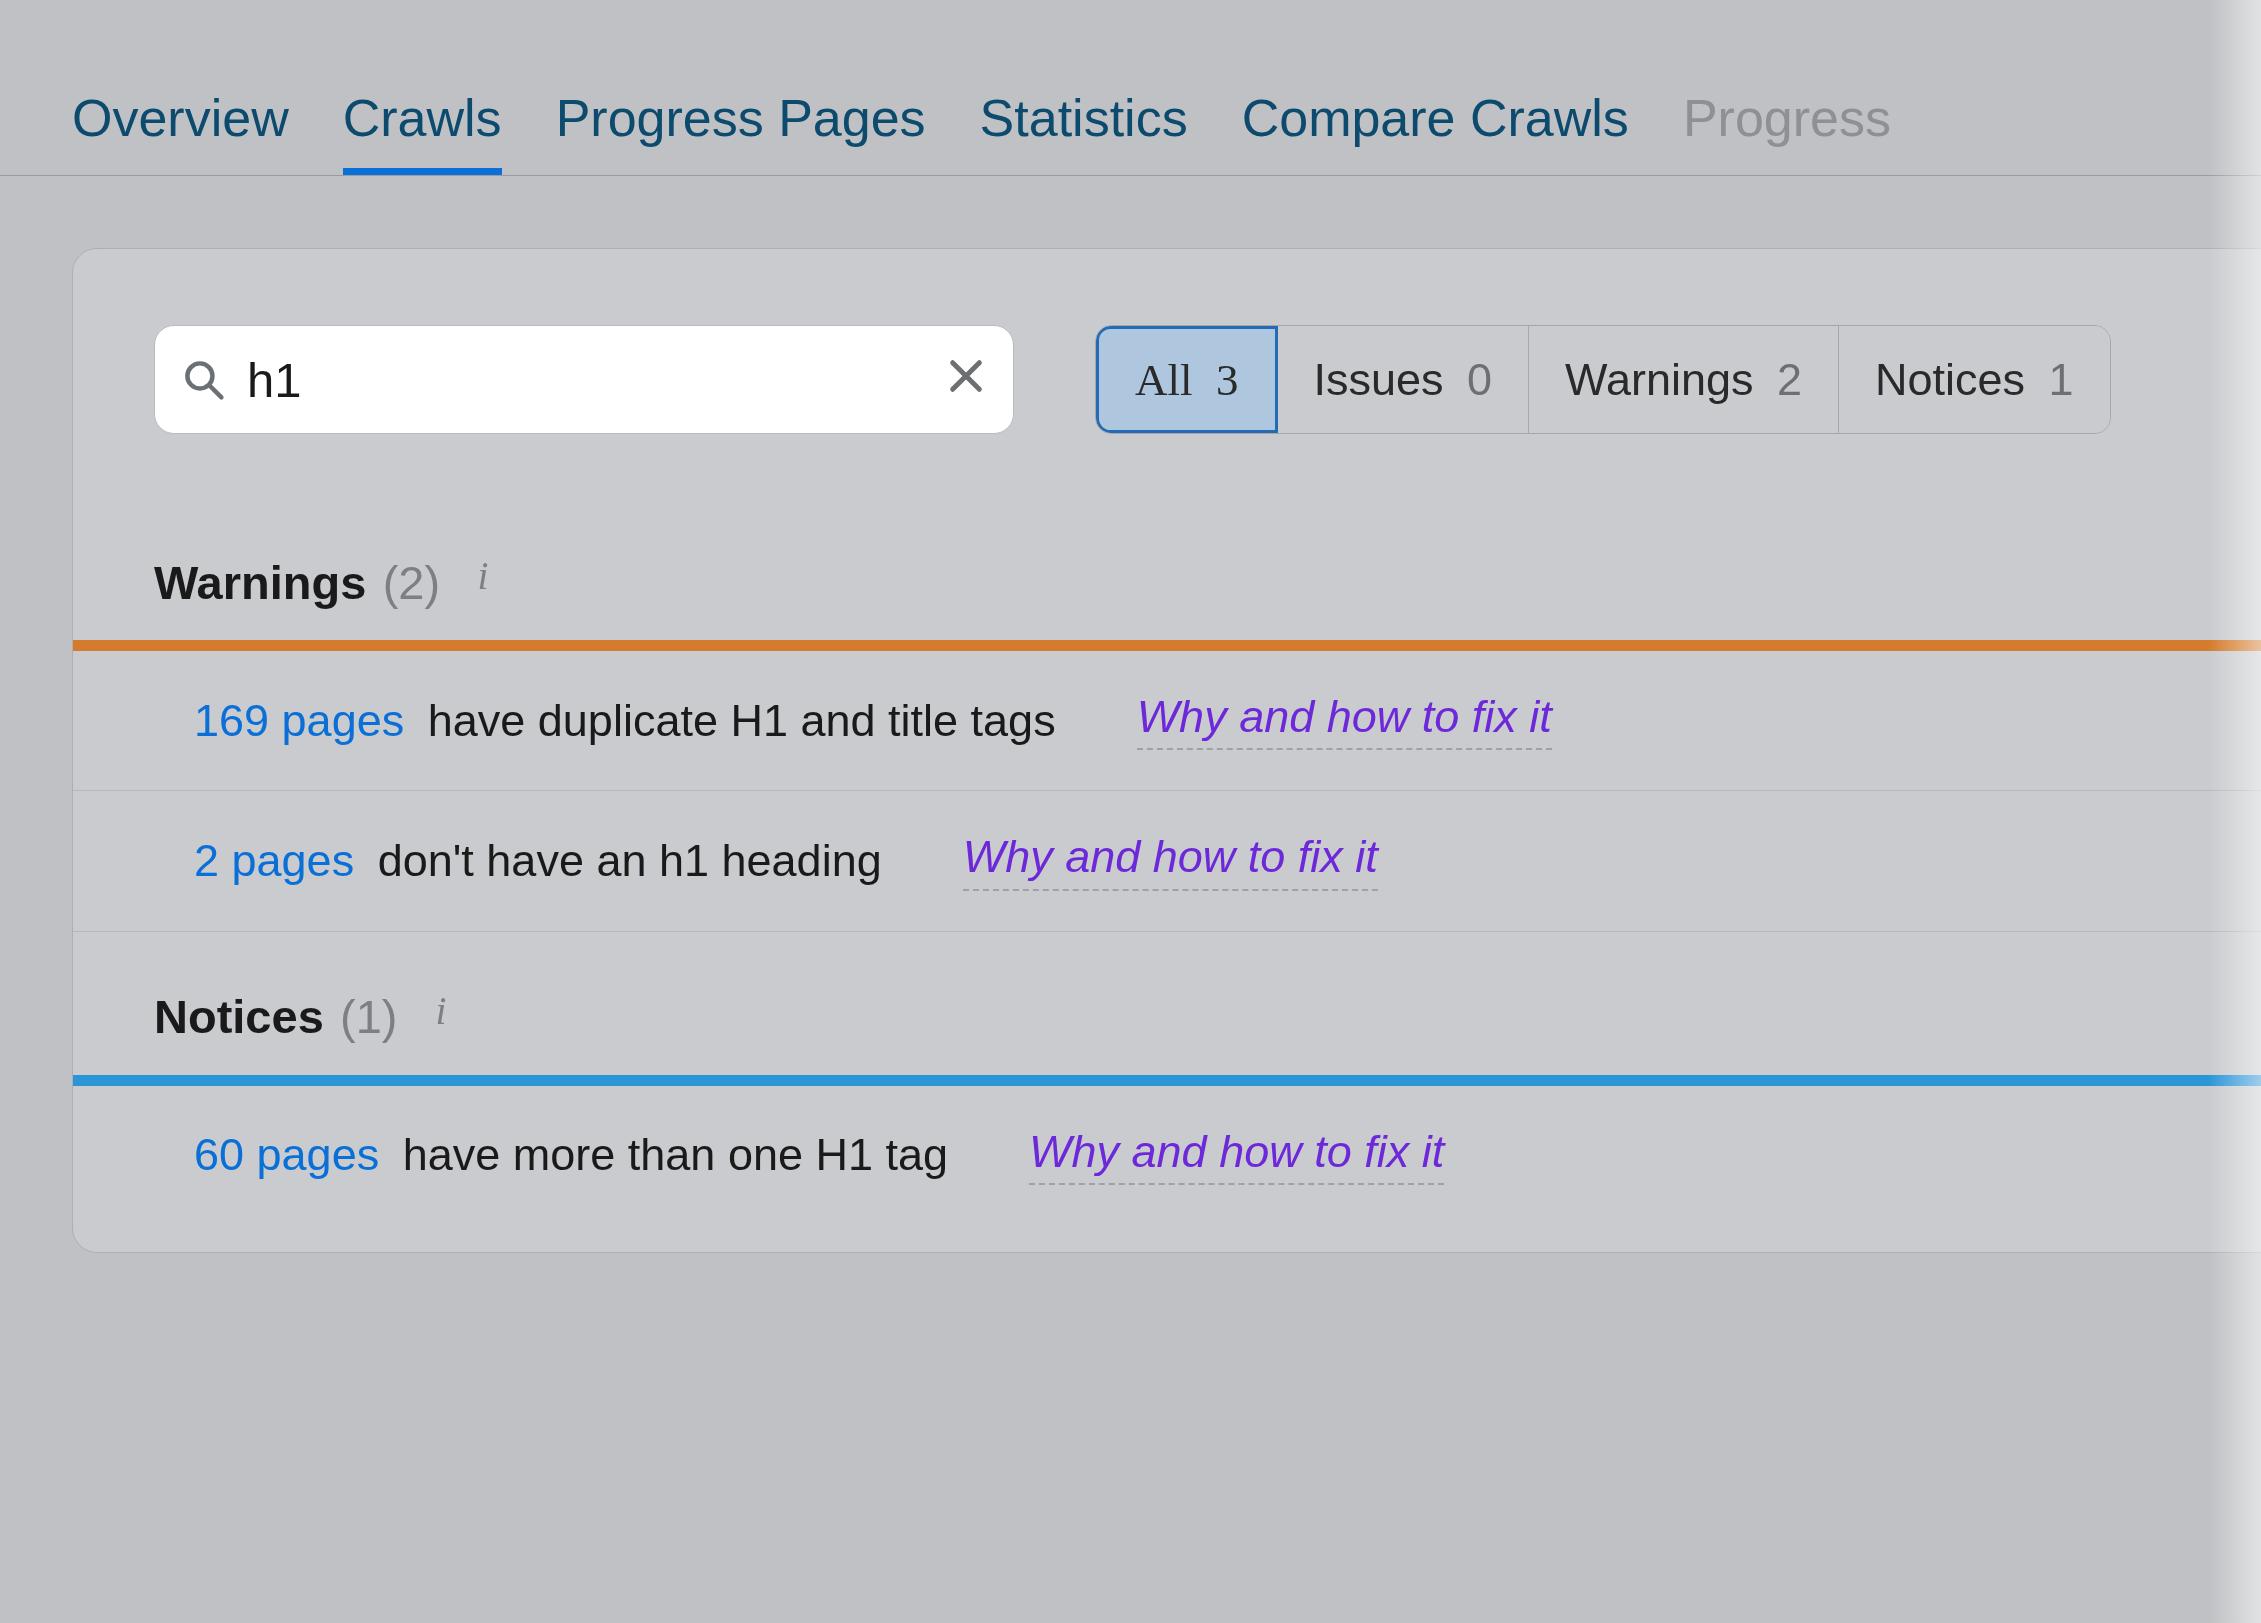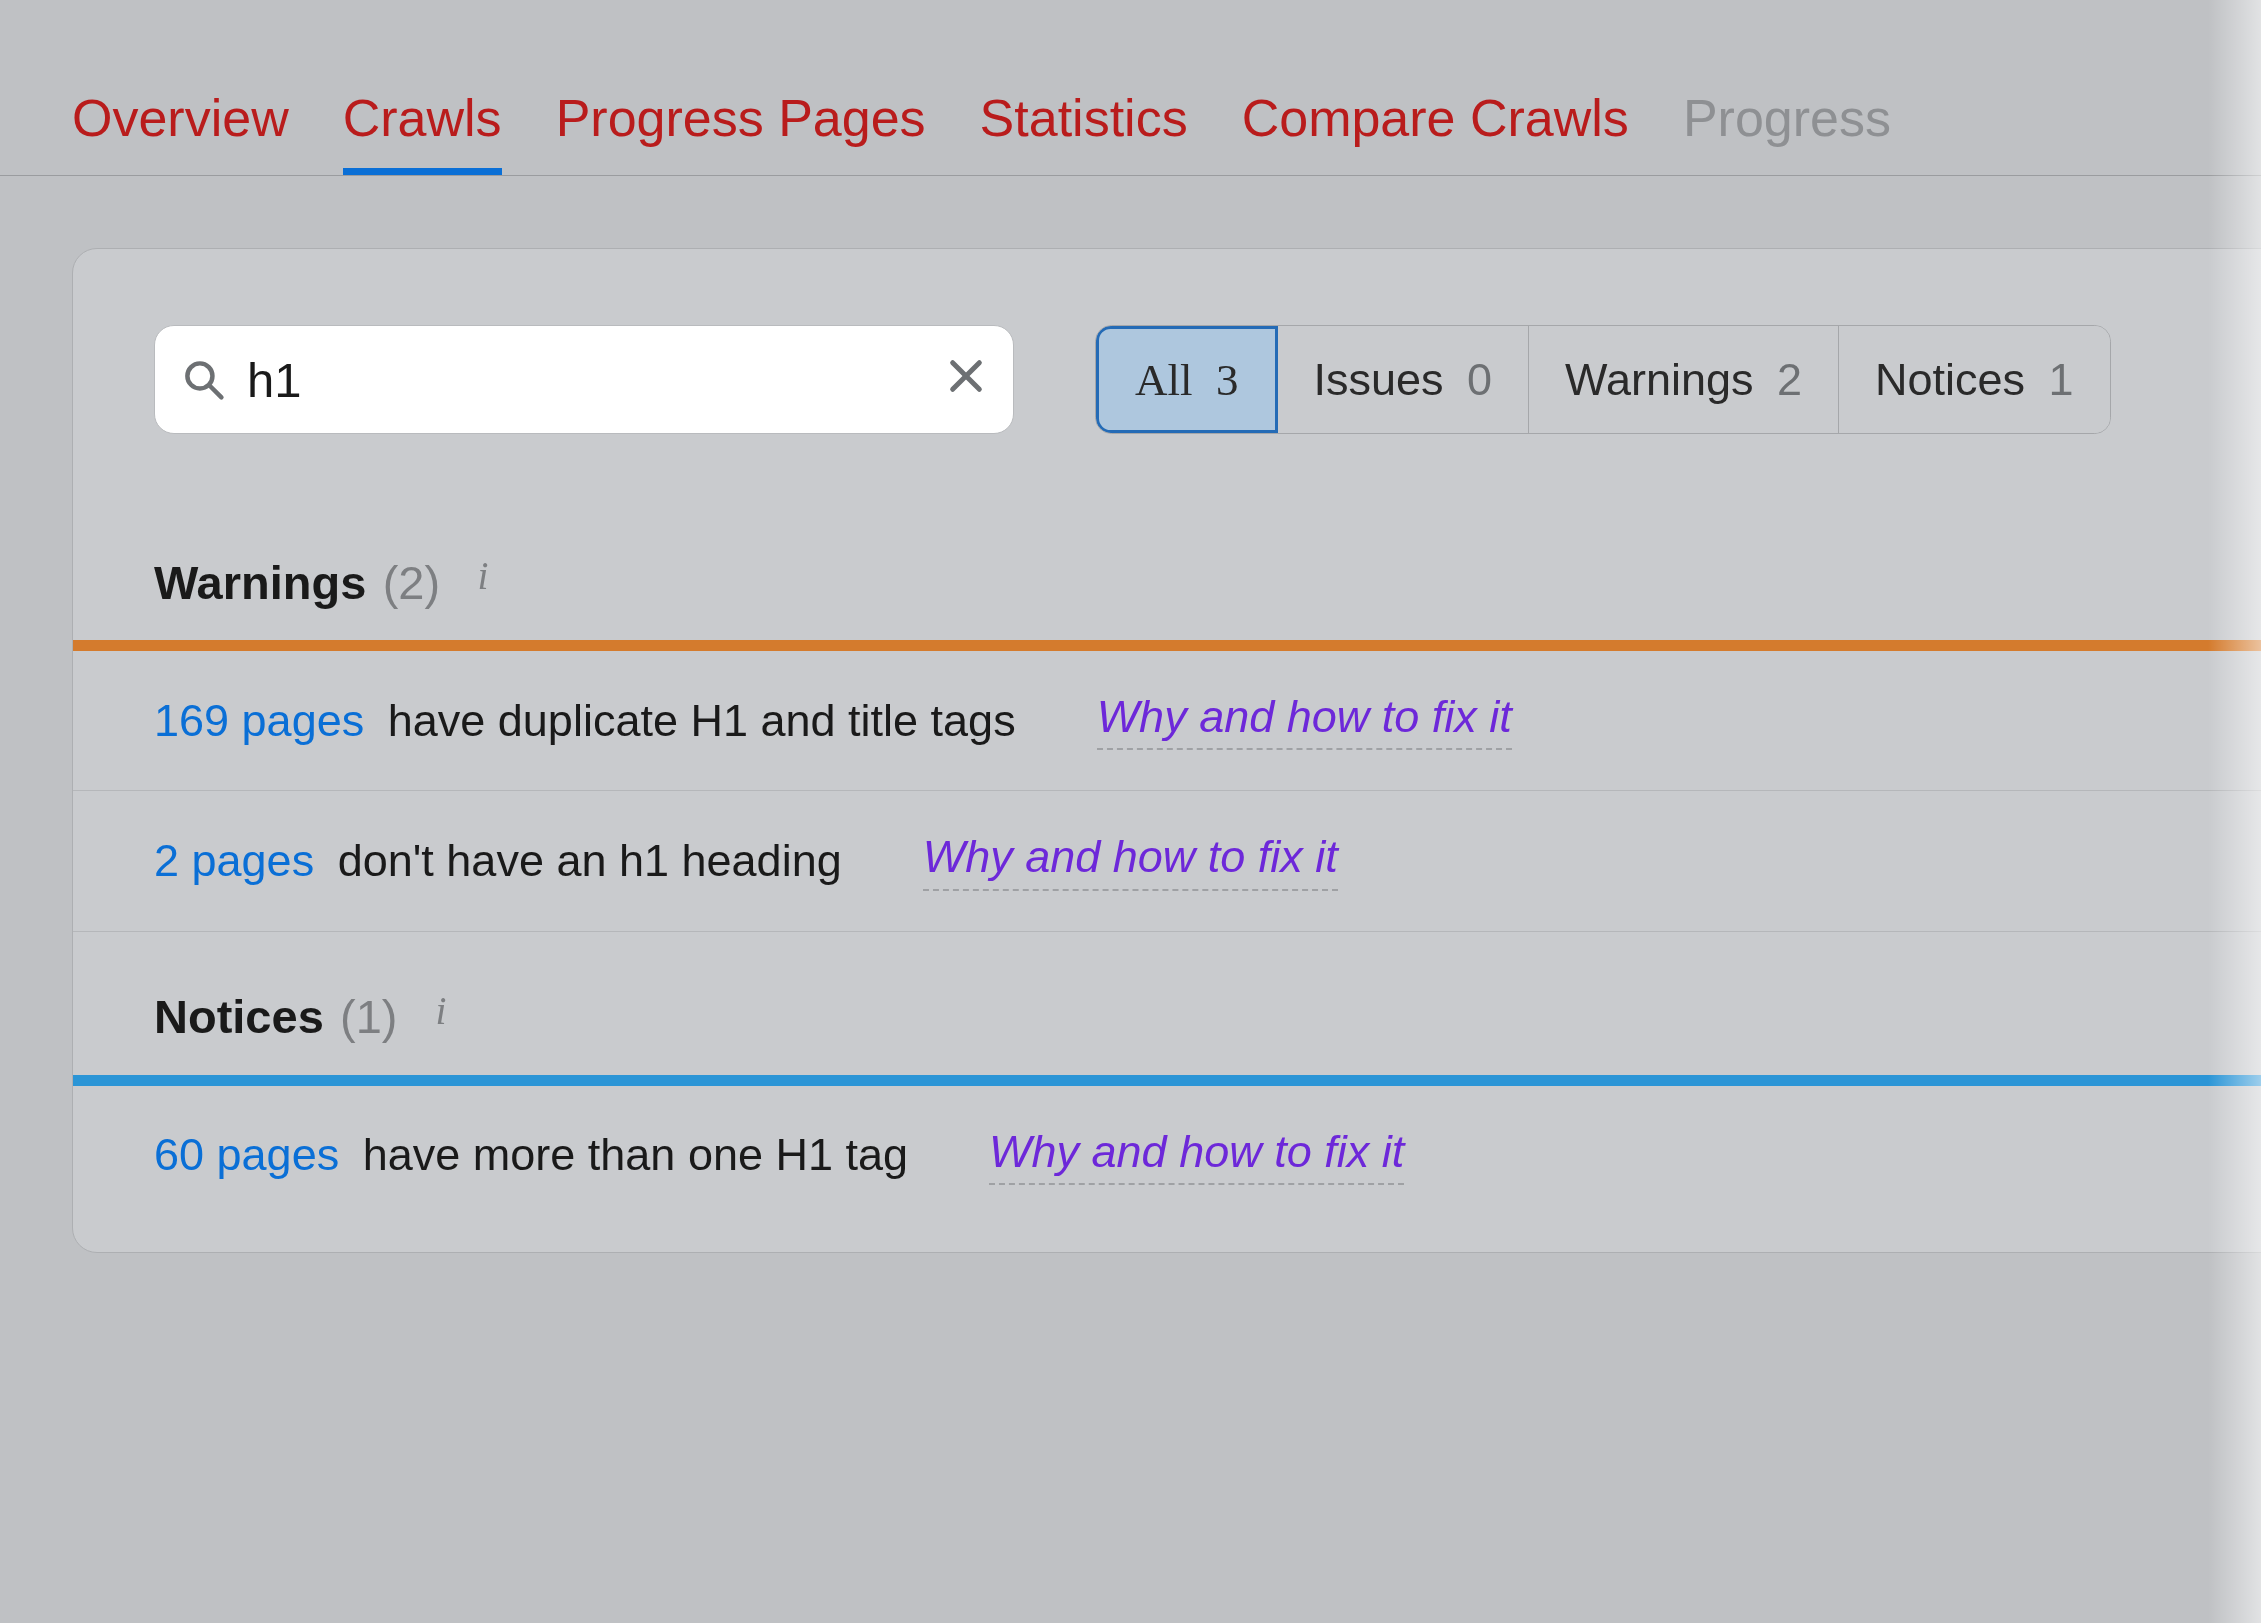--- a/index.html
+++ b/index.html
@@ -25,21 +25,21 @@
     gap: 54px;
     padding: 36px 72px 0 72px;
     border-bottom: 1.8px solid #9a9c9f;
     height: 176px;
     white-space: nowrap;
     overflow: hidden;
   }
   .tab {
     font-size: 52px;
     font-weight: 500;
-    color: #b91c1c;
+    color: #0c4a6e;
     padding-bottom: 27px;
     position: relative;
     cursor: pointer;
   }
   .tab.active::after {
     content: "";
     position: absolute;
     left: 0; right: 0; bottom: -1.8px;
     height: 9px;
     background: #0a6fd6;
@@ -134,21 +134,21 @@
   .sep.orange { background: #d47b2d; }
   .sep.blue   { background: #2b95d6; }
   .row {
     display: flex;
     align-items: center;
     padding: 40px 81px;
     font-size: 45px;
     gap: 81px;
     border-bottom: 1.8px solid #b5b7ba;
   }
-  .row .msg { display: inline; }
+  .row .msg { display: inline; margin-left: 40px; }
   .row .link-count {
     color: #0a6fd6;
     cursor: pointer;
     margin-right: 11px;
   }
   .row .desc { color: #1a1a1a; }
   .row .fix {
     color: #6d28d9;
     border-bottom: 2.7px dashed #9fa1a4;
     padding-bottom: 5.4px;

